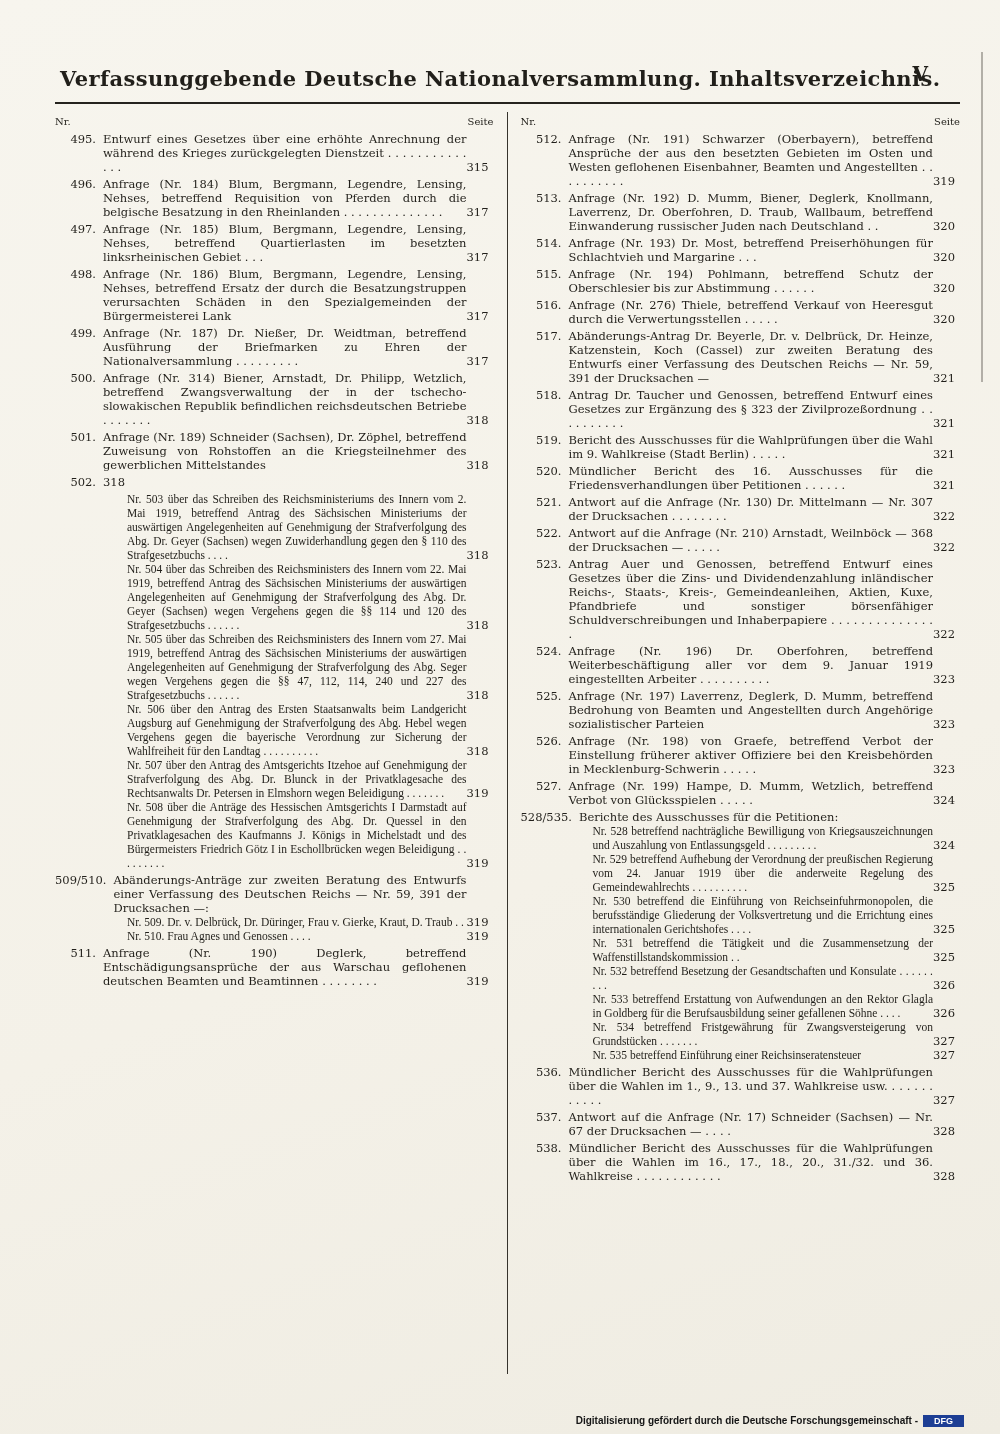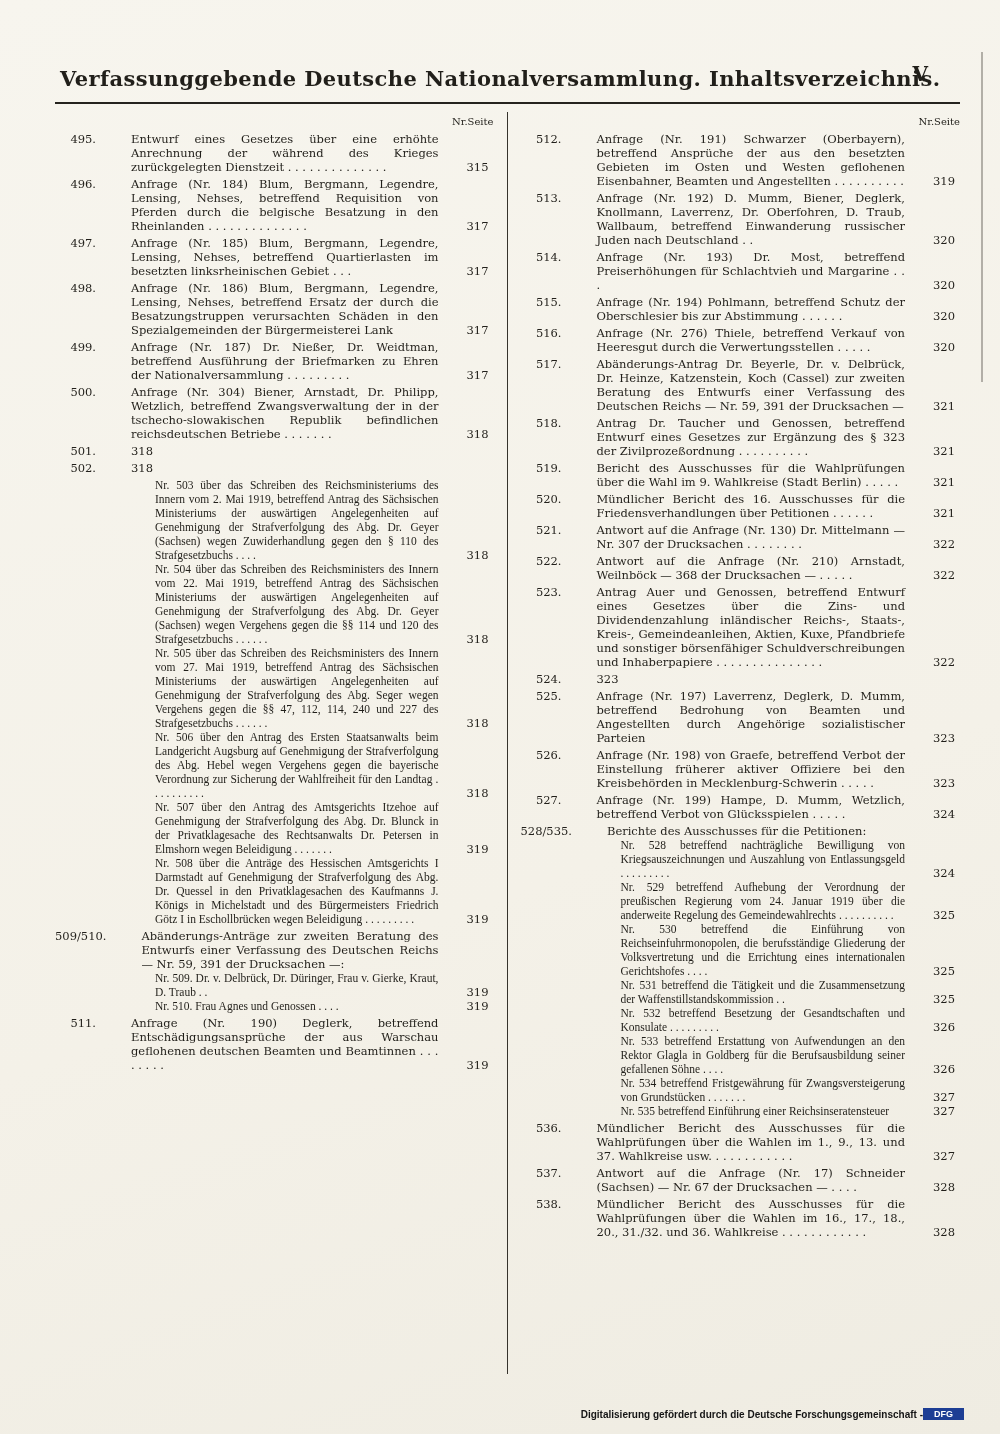--- a/index.html
+++ b/index.html
@@ -31,32 +31,32 @@
     background:#7a776f;opacity:.55;
   }
   .columns{
     position:absolute;top:112px;left:55px;right:40px;bottom:60px;
     display:flex;align-items:stretch;
   }
   .col{width:50%;box-sizing:border-box;overflow:hidden;}
   .col-left{padding-right:13px;border-right:1px solid #36332c;}
   .col-right{padding-left:13px;}
   .colhead{
-    display:flex;justify-content:flex-end;
+    display:flex;justify-content:space-between;
     font-size:10px;margin:4px 0 5px 0;
   }
   .entry{margin-bottom:3px;font-size:11.5px;line-height:14px;}
-  .row{display:flex;gap:28px;}
+  .row{display:flex;}
   .nr{flex:0 0 48px;text-align:right;padding-right:7px;box-sizing:border-box;}
   .body{flex:1;text-align:justify;}
   .subbody{margin-left:24px;font-family:Liberation Serif, serif;}
   .seite{flex:0 0 27px;align-self:flex-end;}
   .footer{
-    position:absolute;right:36px;bottom:14px;
-    display:flex;align-items:center;
+    position:absolute;right:36px;bottom:7px;
+    display:flex;gap:5px;
     font-family:"Liberation Sans", sans-serif;
     font-size:10px;font-weight:bold;color:#151515;
   }
   .dfg-logo{
     display:inline-block;padding:1px 11px;
     color:#ffffff;font-size:9px;font-weight:bold;
     font-family:"Liberation Sans", sans-serif;
   }
 </style>
 </head>
@@ -107,27 +107,28 @@
           <div class="entry">
             <div class="row">
               <div class="nr">499.</div>
               <div class="body">Anfrage (Nr. 187) Dr. Nießer, Dr. Weidtman, betreffend Ausführung der Briefmarken zu Ehren der Nationalversammlung . . . . . . . . .</div>
               <div class="seite">317</div>
             </div>
           </div>
           <div class="entry">
             <div class="row">
               <div class="nr">500.</div>
-              <div class="body">Anfrage (Nr. 304) Biener, Arnstadt, Dr. Philipp, Wetzlich, betreffend Zwangsverwaltung der in der tschecho-slowakischen Republik befindlichen reichsdeutschen Betriebe . . . . . . .</div>
+              <div class="body">Anfrage (Nr. 314) Biener, Arnstadt, Dr. Philipp, Wetzlich, betreffend Zwangsverwaltung der in der tschecho-slowakischen Republik befindlichen reichsdeutschen Betriebe . . . . . . .</div>
               <div class="seite">318</div>
             </div>
           </div>
           <div class="entry">
             <div class="row">
               <div class="nr">501.</div>
+              <div class="body">Anfrage (Nr. 189) Schneider (Sachsen), Dr. Zöphel, betreffend Zuweisung von Rohstoffen an die Kriegsteilnehmer des gewerblichen Mittelstandes</div>
               <div class="seite">318</div>
             </div>
           </div>
           <div class="entry">
             <div class="row">
               <div class="nr">502.</div>
               <div class="seite">318</div>
             </div>
           </div>
           <div class="entry">
@@ -274,20 +275,21 @@
           <div class="entry">
             <div class="row">
               <div class="nr">523.</div>
               <div class="body">Antrag Auer und Genossen, betreffend Entwurf eines Gesetzes über die Zins- und Dividendenzahlung inländischer Reichs-, Staats-, Kreis-, Gemeindeanleihen, Aktien, Kuxe, Pfandbriefe und sonstiger börsenfähiger Schuldverschreibungen und Inhaberpapiere . . . . . . . . . . . . . . .</div>
               <div class="seite">322</div>
             </div>
           </div>
           <div class="entry">
             <div class="row">
               <div class="nr">524.</div>
+              <div class="body">Anfrage (Nr. 196) Dr. Oberfohren, betreffend Weiterbeschäftigung aller vor dem 9. Januar 1919 eingestellten Arbeiter . . . . . . . . . .</div>
               <div class="seite">323</div>
             </div>
           </div>
           <div class="entry">
             <div class="row">
               <div class="nr">525.</div>
               <div class="body">Anfrage (Nr. 197) Laverrenz, Deglerk, D. Mumm, betreffend Bedrohung von Beamten und Angestellten durch Angehörige sozialistischer Parteien</div>
               <div class="seite">323</div>
             </div>
           </div>

